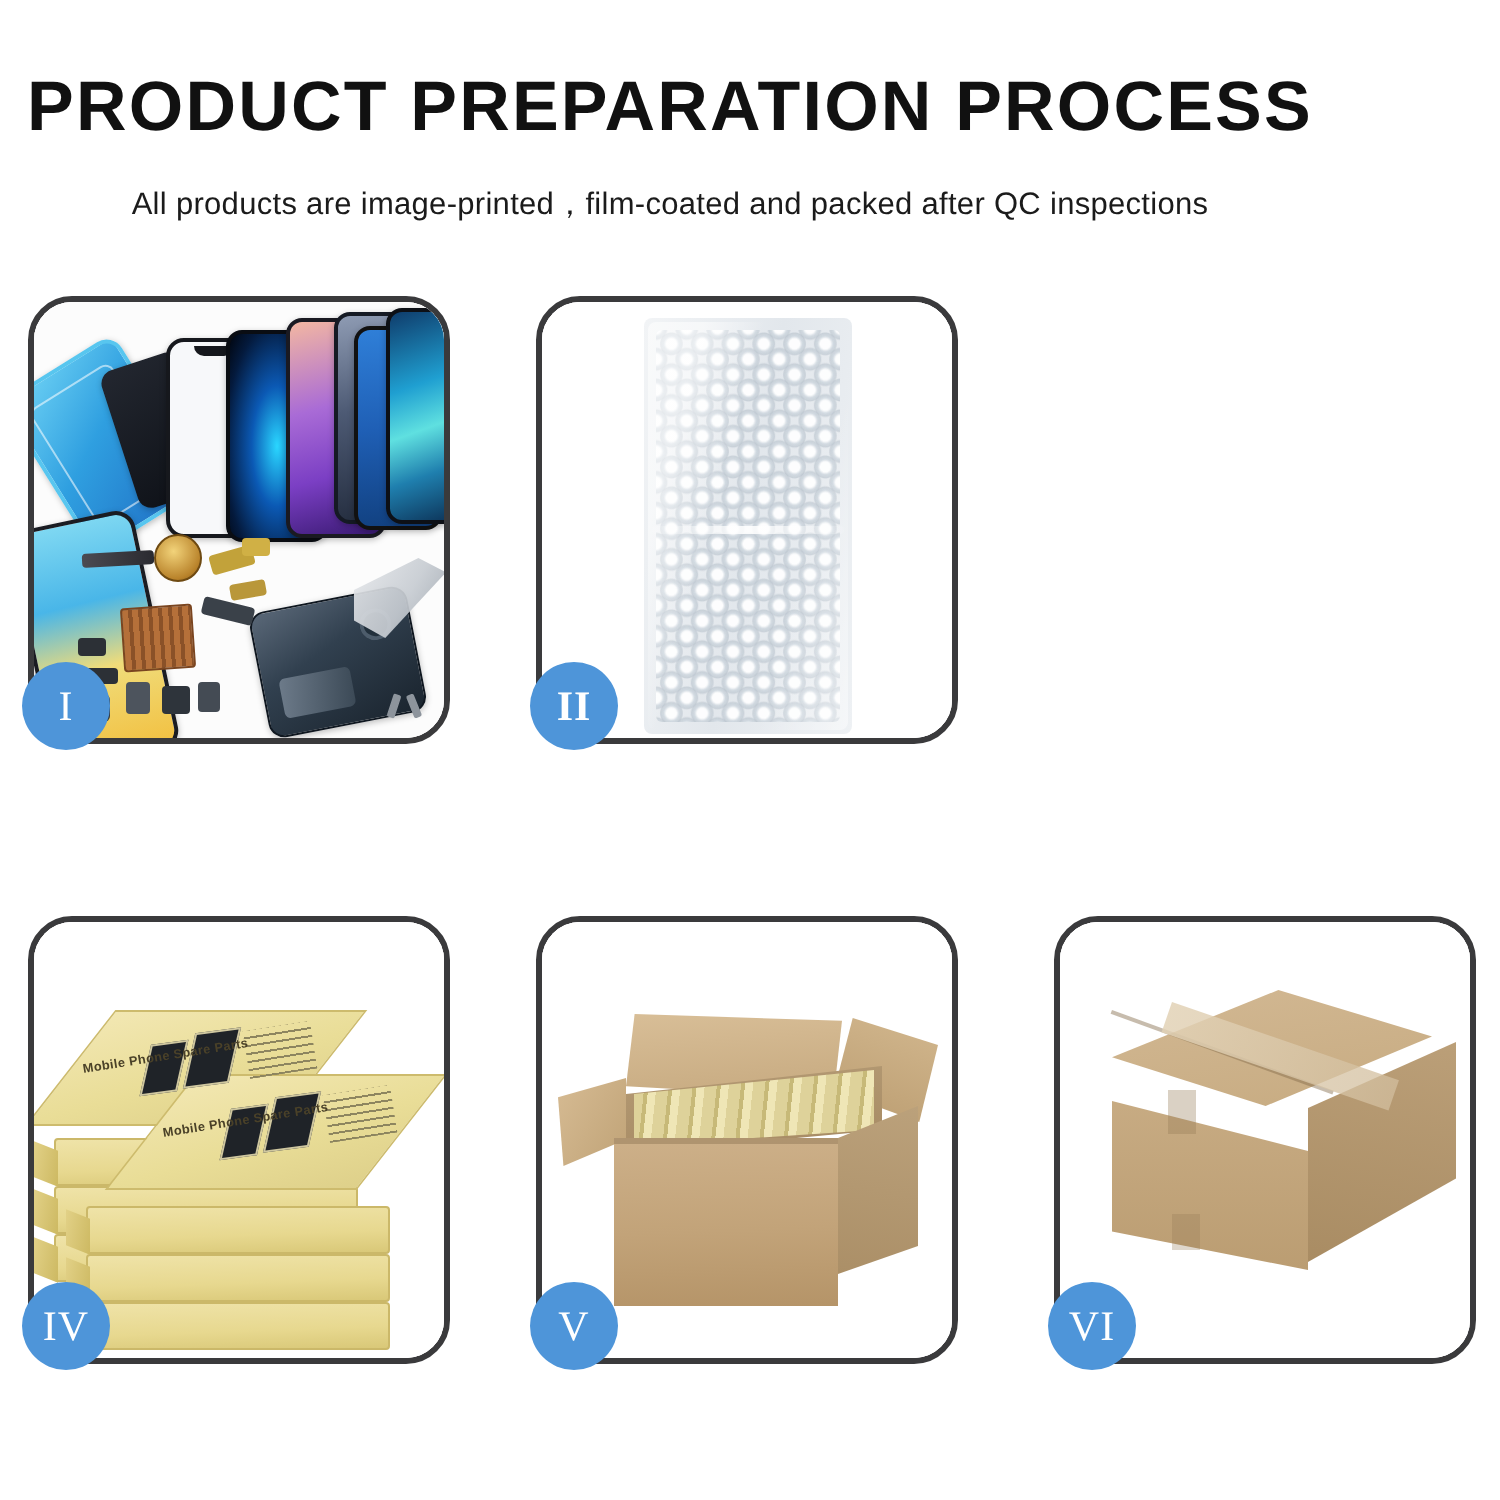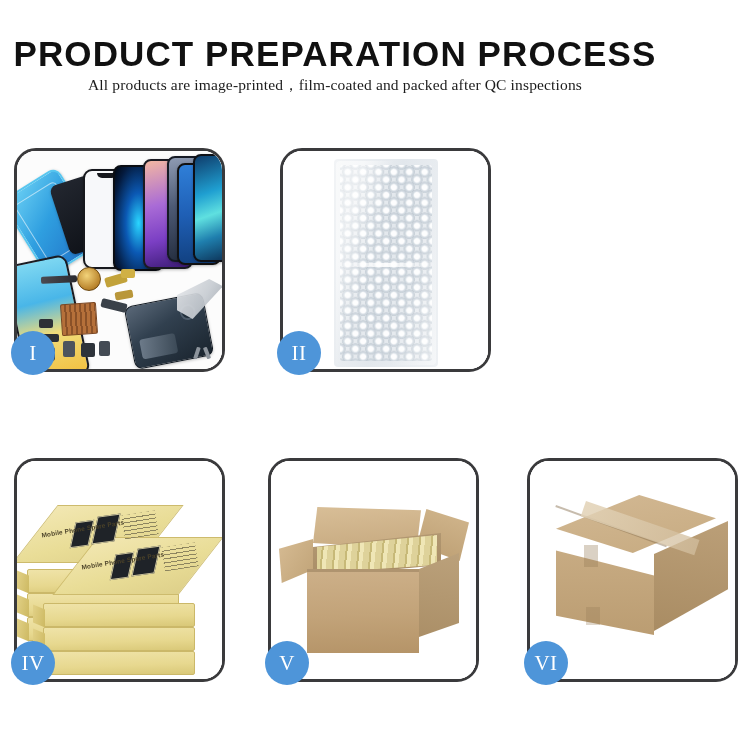--- a/index.html
+++ b/index.html
@@ -24,26 +24,26 @@
   .title {
     font-family: "Liberation Sans", sans-serif;
     font-size: 35px;
     font-weight: 700;
     letter-spacing: 1.1px;
     color: #111111;
     line-height: 40px;
     white-space: nowrap;
   }
   .subtitle {
-    font-family: Liberation Serif, serif;
+    font-family: Liberation Sans, sans-serif;
     font-size: 15.5px;
     font-weight: 400;
     color: #1b1b1b;
     line-height: 22px;
-    margin-top: 0;
+    margin-top: 18px;
     letter-spacing: 0.15px;
     white-space: nowrap;
   }
 
   
   .grid {
     position: absolute;
     left: 0;
     top: 141px;
     width: 750px;
@@ -62,21 +62,21 @@
   .panel-clip {
     position: absolute;
     inset: 0;
     border-radius: 19px;
     overflow: hidden;
     background: #fdfdfd;
   }
 
   
   .p1 { left: 14px;  top: 7px;   }
-  .p2 { left: 280px; top: 7px;   }
+  .p2 { left: 268px; top: 7px; font-weight: bold;   }
   .p3 { left: 527px; top: 7px;   }
   .p4 { left: 14px;  top: 317px; }
   .p5 { left: 268px; top: 317px; }
   .p6 { left: 527px; top: 317px; }
 
   
   .badge {
     position: absolute;
     left: -6px;
     bottom: -6px;

